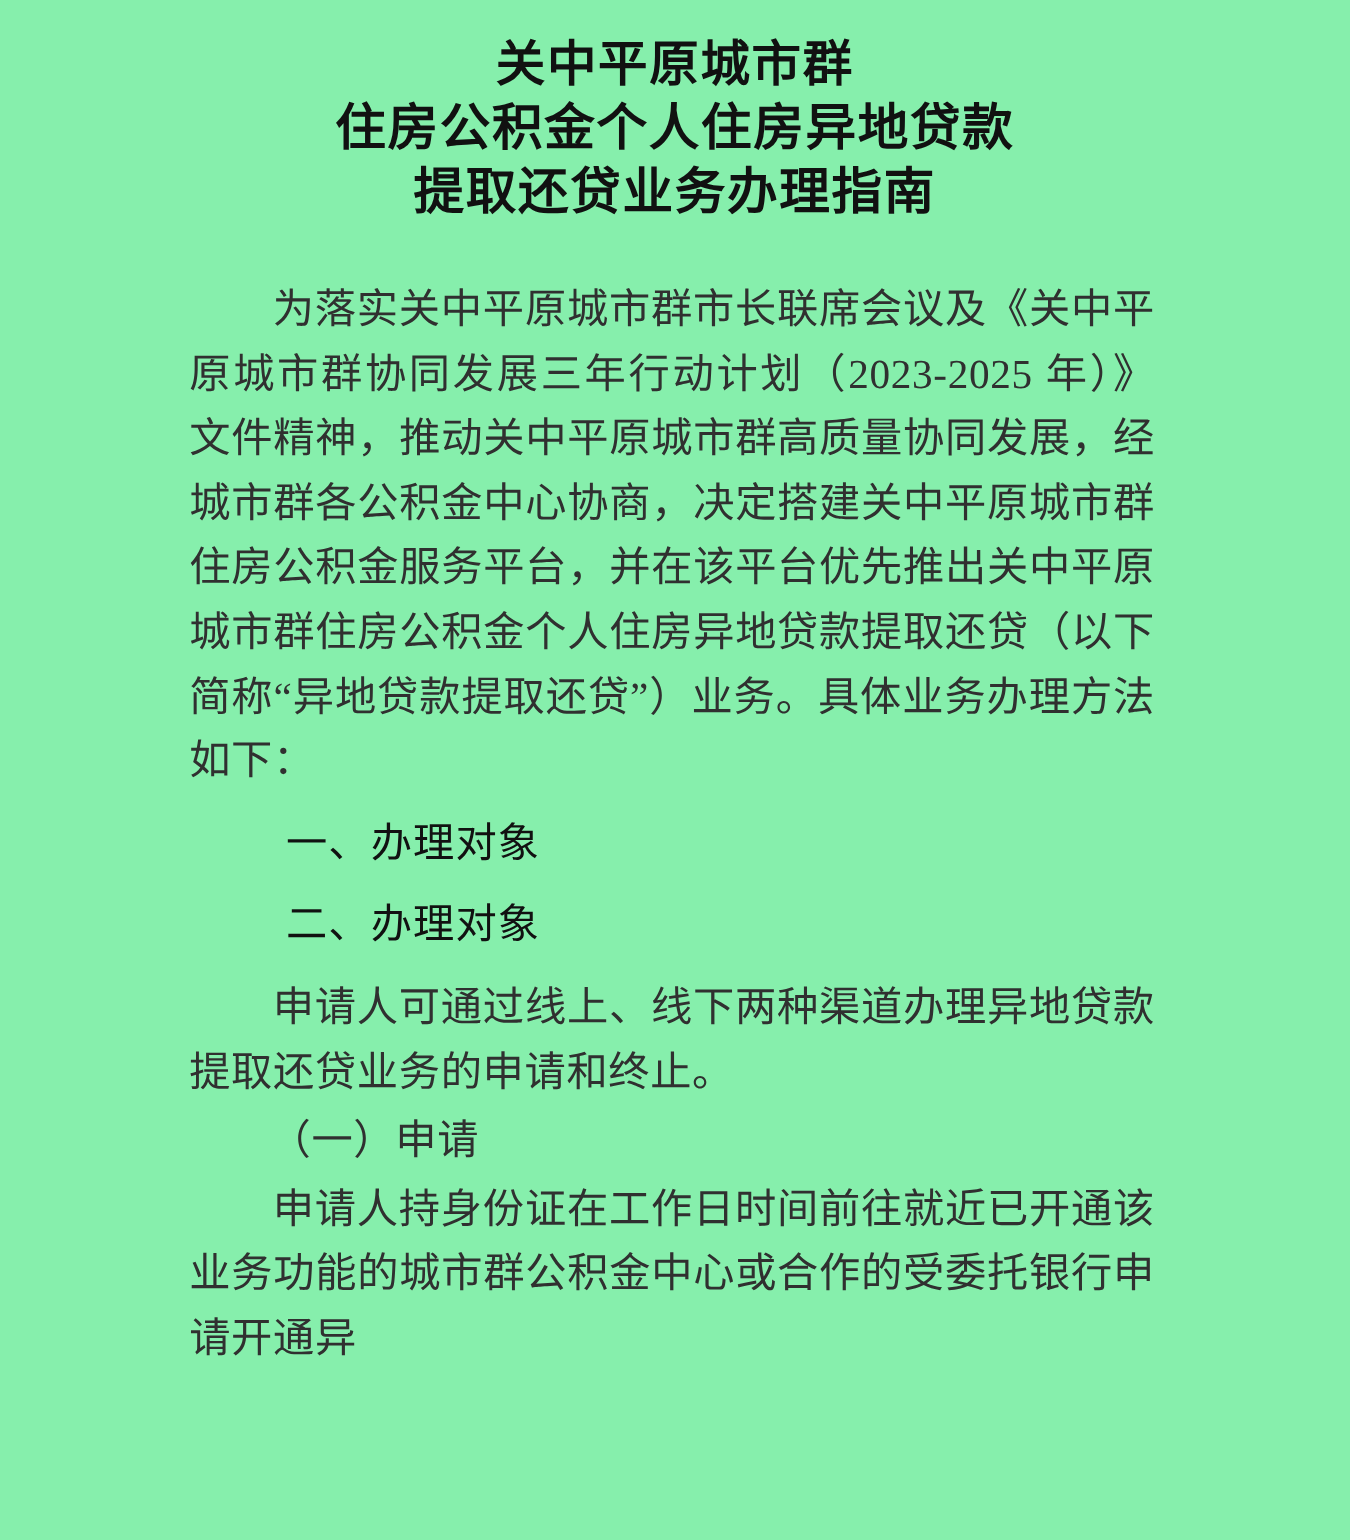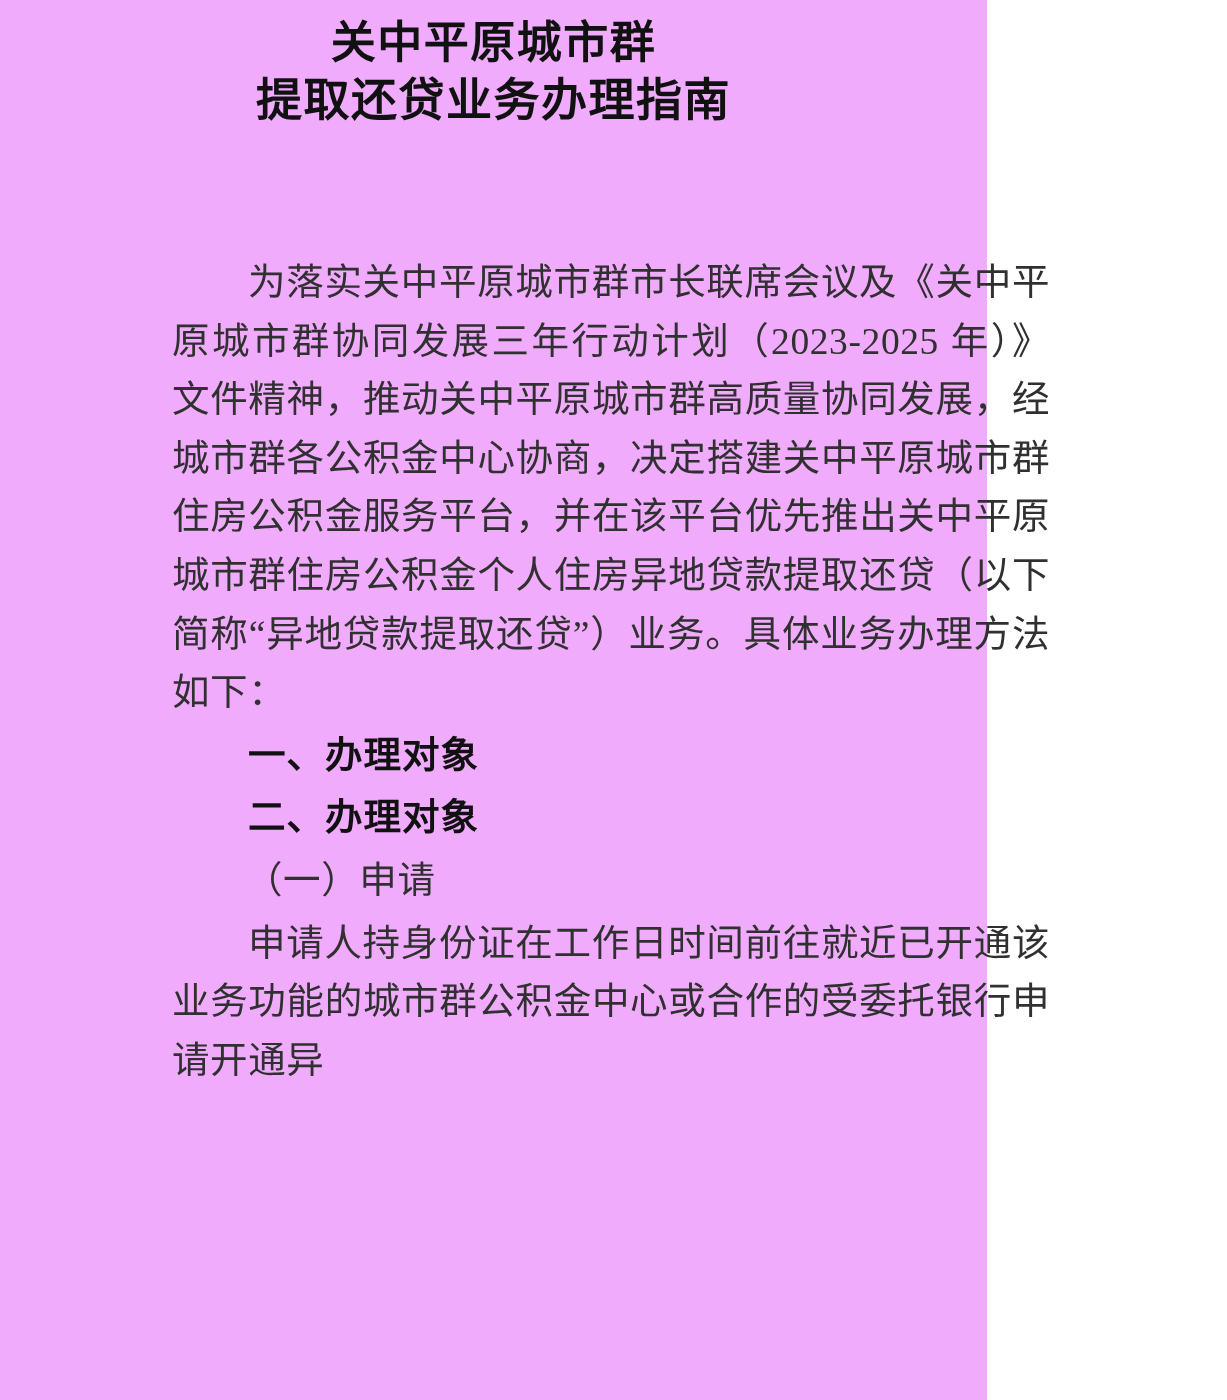--- a/index.html
+++ b/index.html
@@ -14,24 +14,24 @@
 
   body {
     font-family:"Liberation Serif","DejaVu Serif",serif;
     color:#1d1d1d;
     -webkit-font-smoothing:antialiased;
   }
 
   
   .page {
     position:relative;
-    width:987px;
+    width:1227px;
     height:1400px;
-    background:#f0abfc;
-    padding:0;
+    background:#86efac;
+    padding:16px;
   }
 
   
   .title-block {
     padding-top:14px;
     text-align:center;
   }
 
   .title-line {
     font-family:"Liberation Serif","DejaVu Serif",serif;
@@ -71,24 +71,24 @@
     font-weight:bold;
     color:#141414;
     letter-spacing:0.2px;
   }
 
   
   .heading {
     font-size:37.5px;
     line-height:58.6px;
     letter-spacing:1px;
-    font-weight:bold;
+    font-weight:normal;
     color:#111111;
     text-indent:76px;
-    margin:4px;
+    margin:16px;
     white-space:nowrap;
   }
 
   
   .subheading {
     font-size:37.5px;
     line-height:58.6px;
     letter-spacing:0.6px;
     color:#303030;
     text-indent:76px;
@@ -107,32 +107,34 @@
     white-space:nowrap;
   }
 </style>
 </head>
 <body>
 
 <div class="page">
 
   <div class="title-block">
     <div class="title-line l1">关中平原城市群</div>
+    <div class="title-line l2">住房公积金个人住房异地贷款</div>
     <div class="title-line l3">提取还贷业务办理指南</div>
   </div>
 
   <div class="body-area">
 
     <p class="para">为落实关中平原城市群市长联席会议及《关中平原城市群协同发展三年行动计划（2023-2025 年）》文件精神，推动关中平原城市群高质量协同发展，经城市群各公积金中心协商，决定搭建关中平原城市群住房公积金服务平台，并在该平台优先推出关中平原城市群住房公积金个人住房异地贷款提取还贷（以下简称“异地贷款提取还贷”）业务。具体业务办理方法如下：</p>
 
     <div class="heading">一、办理对象</div>
 
 
     <div class="heading">二、办理对象</div>
 
+    <p class="para">申请人可通过线上、线下两种渠道办理异地贷款提取还贷业务的申请和终止。</p>
 
     <div class="subheading">（一）申请</div>
 
 
     <p class="para">申请人持身份证在工作日时间前往就近已开通该业务功能的城市群公积金中心或合作的受委托银行申请开通异</p>
 
   </div>
 
 </div>
 

